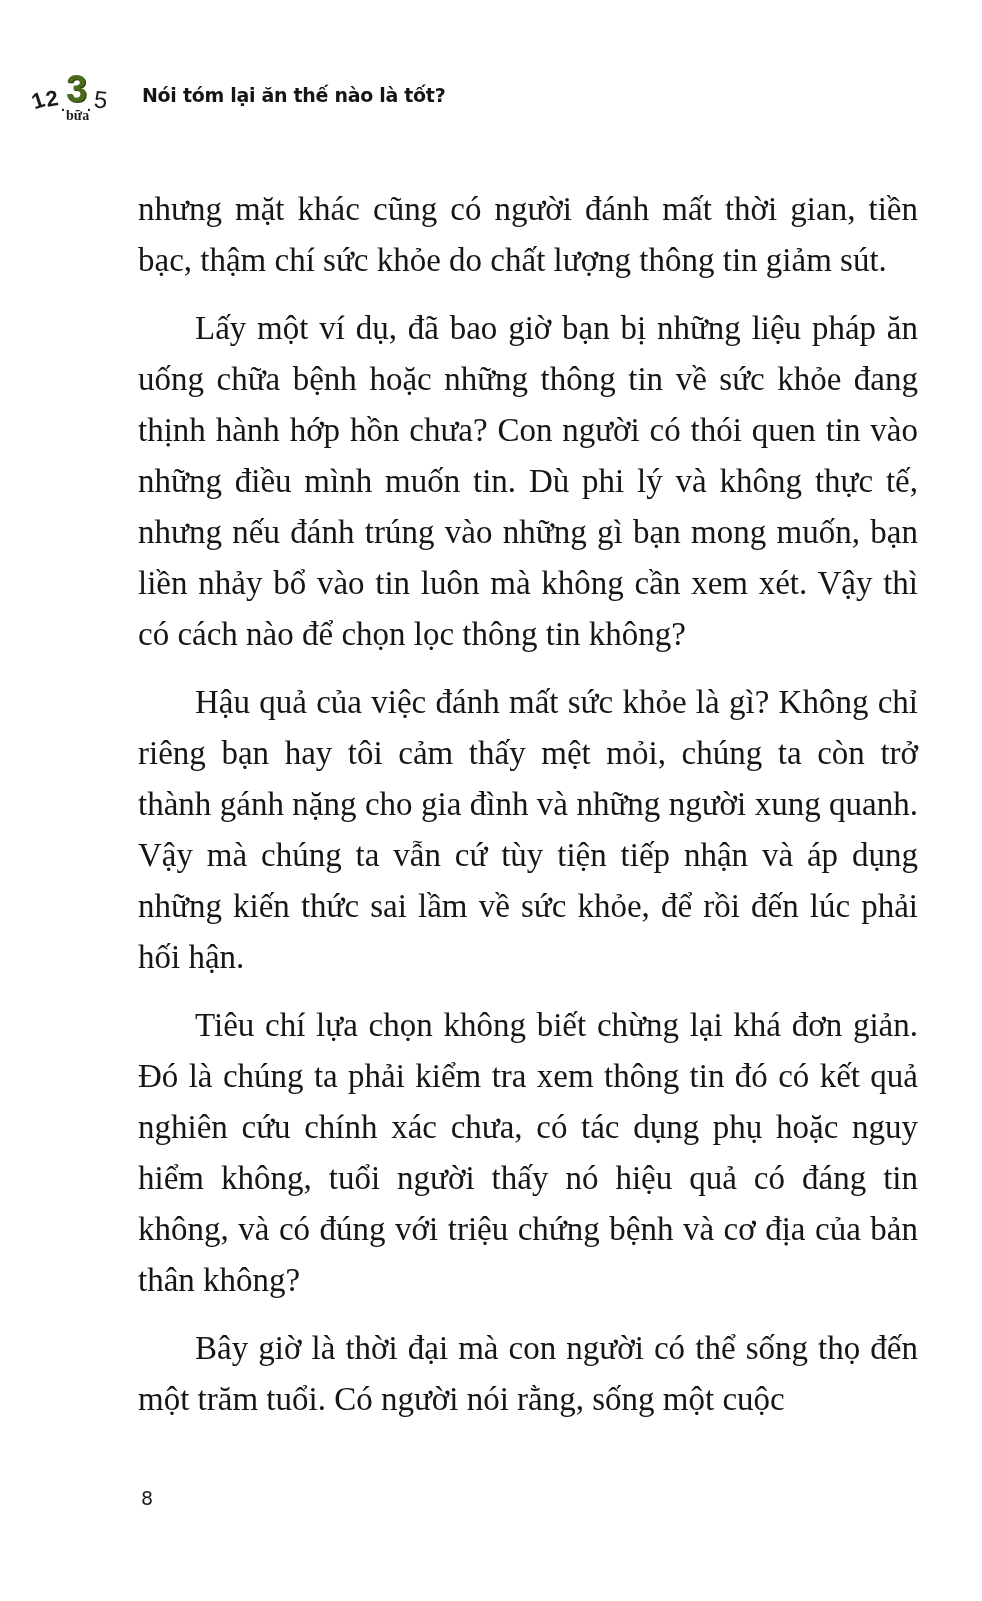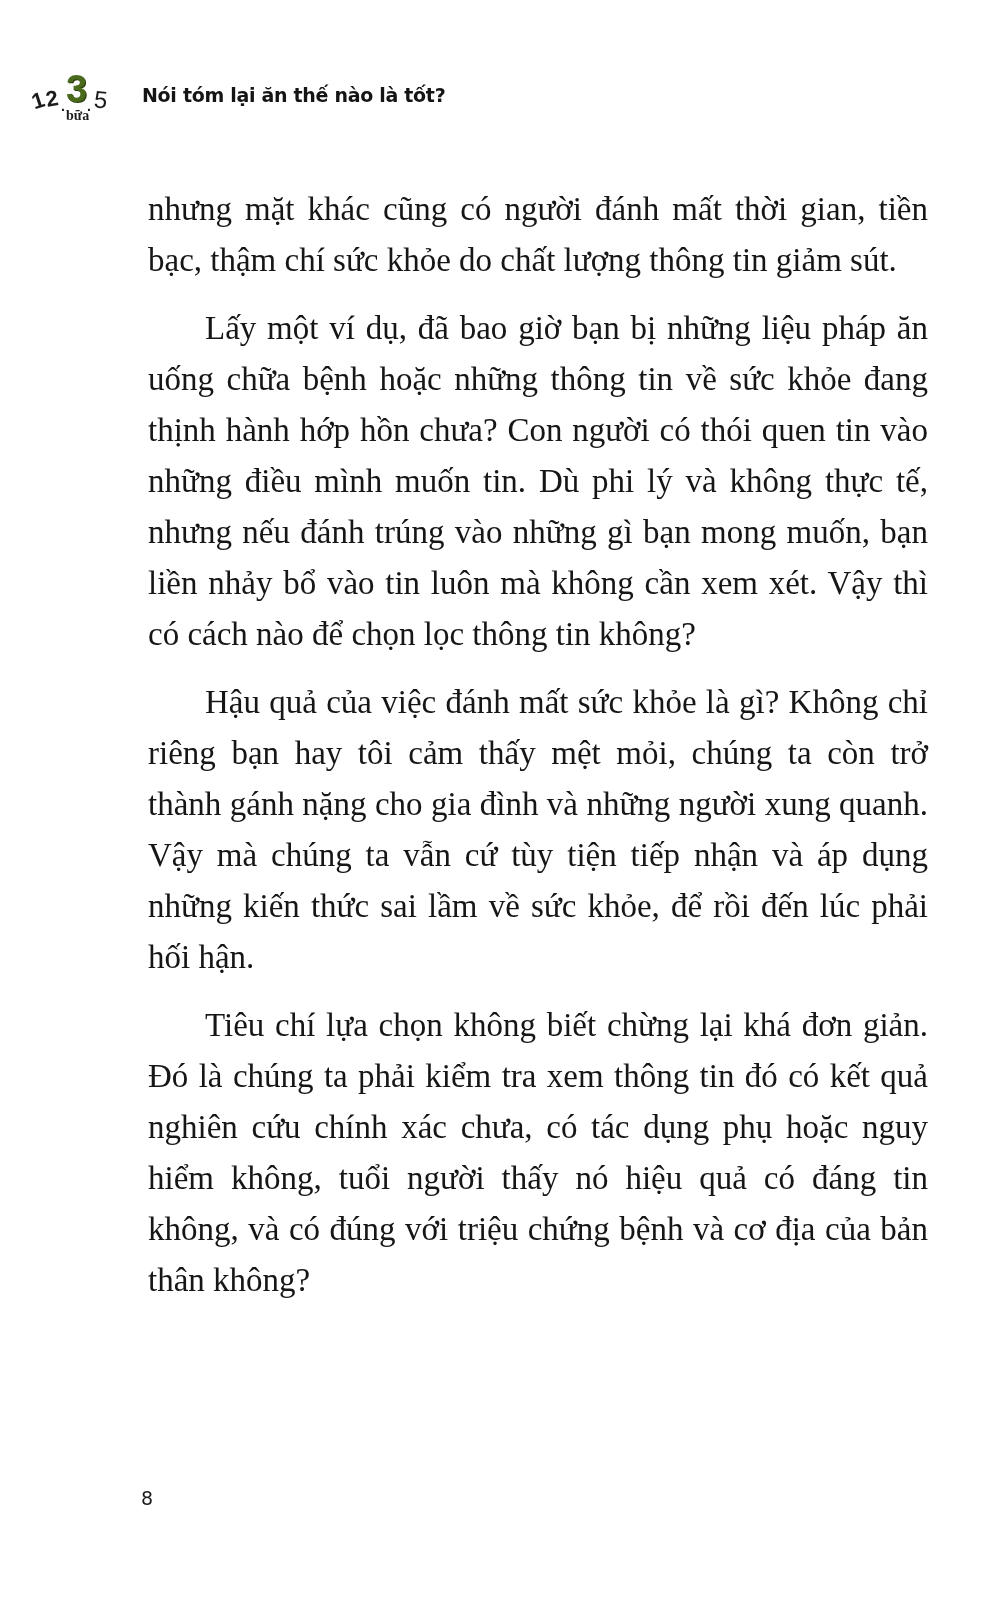--- a/index.html
+++ b/index.html
@@ -47,21 +47,21 @@
     font-weight: bold;
     font-size: 19px;
     letter-spacing: -0.3px;
     color: #151515;
     white-space: nowrap;
     text-align: right;
   }
 
   .body-text {
     position: absolute;
-    left: 148px;
+    left: 138px;
     top: 184px;
     width: 780px;
     font-family: "Liberation Serif", serif;
     font-size: 33px;
     line-height: 51px;
     color: #161616;
   }
   .body-text p {
     margin: 0 0 17px 0;
     text-align: justify;
@@ -94,15 +94,16 @@
     <span class="bua">bữa</span>
   </div>
   <div class="header-title">Nói tóm lại ăn thế nào là tốt?</div>
 </div>
 
 <div class="body-text">
   <p class="cont">nhưng mặt khác cũng có người đánh mất thời gian, tiền bạc, thậm chí sức khỏe do chất lượng thông tin giảm sút.</p>
   <p>Lấy một ví dụ, đã bao giờ bạn bị những liệu pháp ăn uống chữa bệnh hoặc những thông tin về sức khỏe đang thịnh hành hớp hồn chưa? Con người có thói quen tin vào những điều mình muốn tin. Dù phi lý và không thực tế, nhưng nếu đánh trúng vào những gì bạn mong muốn, bạn liền nhảy bổ vào tin luôn mà không cần xem xét. Vậy thì có cách nào để chọn lọc thông tin không?</p>
   <p>Hậu quả của việc đánh mất sức khỏe là gì? Không chỉ riêng bạn hay tôi cảm thấy mệt mỏi, chúng ta còn trở thành gánh nặng cho gia đình và những người xung quanh. Vậy mà chúng ta vẫn cứ tùy tiện tiếp nhận và áp dụng những kiến thức sai lầm về sức khỏe, để rồi đến lúc phải hối hận.</p>
   <p>Tiêu chí lựa chọn không biết chừng lại khá đơn giản. Đó là chúng ta phải kiểm tra xem thông tin đó có kết quả nghiên cứu chính xác chưa, có tác dụng phụ hoặc nguy hiểm không, tuổi người thấy nó hiệu quả có đáng tin không, và có đúng với triệu chứng bệnh và cơ địa của bản thân không?</p>
+  <p>Bây giờ là thời đại mà con người có thể sống thọ đến một trăm tuổi. Có người nói rằng, sống một cuộc</p>
 </div>
 
 <div class="page-number">8</div>
 
 </body></html>

